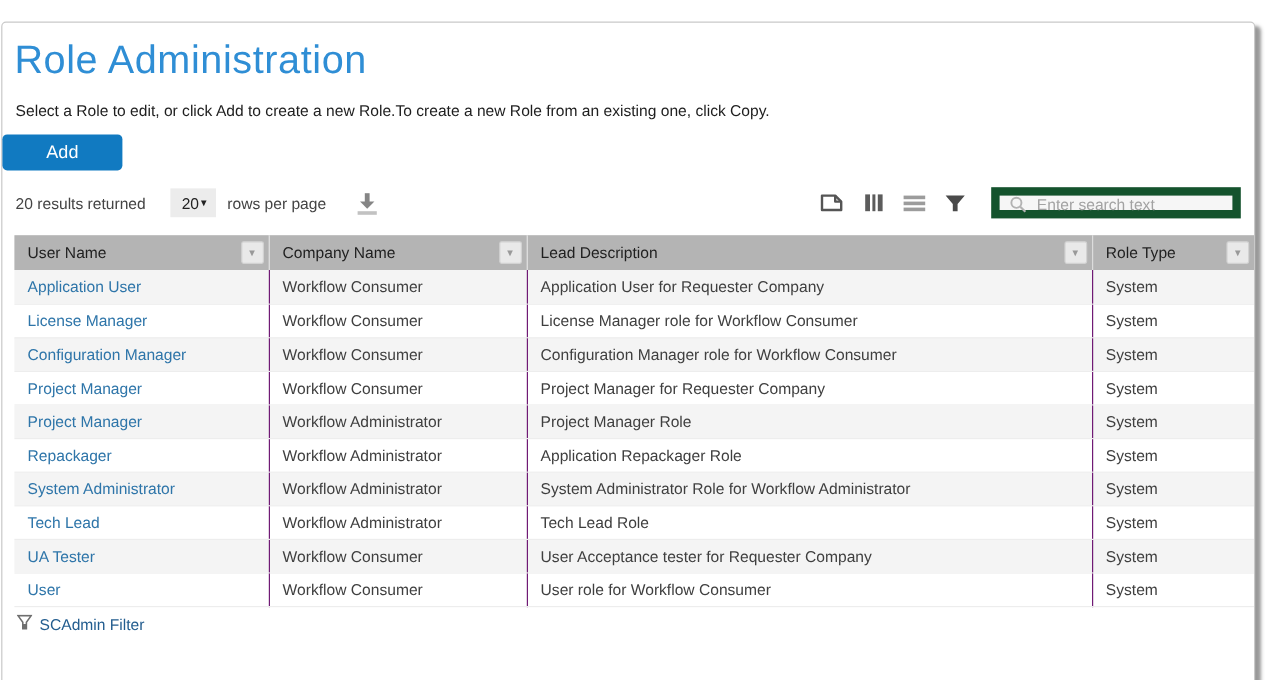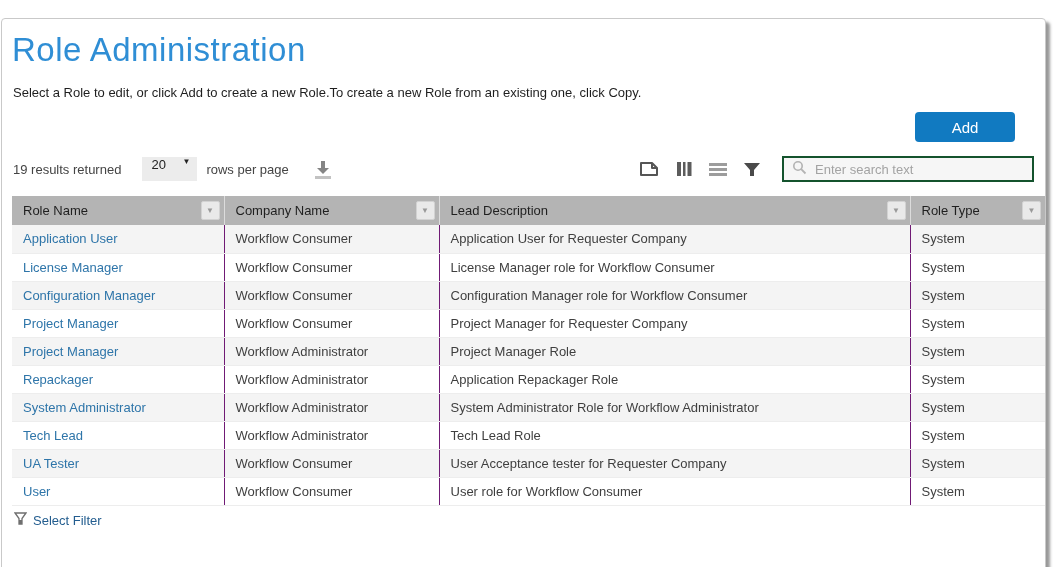--- a/index.html
+++ b/index.html
@@ -23,21 +23,21 @@
   }
 
   .subtitle {
     margin: 16px 0 0 11px;
     font-size: 13px;
     color: #1e1e1e;
   }
 
   .actions-row {
     display: flex;
-    justify-content: flex-end;
+    justify-content: flex-start;
     gap: 4px;
     margin: 12px 30px 0 0;
   }
   .btn {
     width: 100px; height: 30px;
     border: none; border-radius: 4px;
     font-family: "Liberation Sans", sans-serif;
     font-size: 15px; color: #fff;
     cursor: pointer;
   }
@@ -48,38 +48,38 @@
     display: flex;
     justify-content: space-between;
     align-items: center;
     margin: 13px 11px 0 11px;
     height: 28px;
   }
   .toolbar-left, .toolbar-right { display: flex; align-items: center; }
   .toolbar-left { gap: 9px; }
   .results-count { font-size: 13px; color: #444; margin-right: 12px; }
   .rpp-select {
-    display: flex; align-items: flex-start; justify-content: space-between;
-    width: 55px; height: 24px;
+    display: flex; align-items: center; justify-content: space-between;
+    width: 38px; height: 24px;
     background: #ececec;
     padding: 0 7px 0 9px;
     font-size: 13px; color: #222;
     cursor: pointer;
   }
   .rpp-select .caret { font-size: 8px; color: #222; }
   .rpp-label { font-size: 13px; color: #444; }
   .icon-btn { display: inline-flex; align-items: center; justify-content: center; cursor: pointer; background: none; border: none; padding: 0; }
   .dl-icon { margin-left: 14px; }
 
   .toolbar-right { gap: 15px; }
   .search-box {
-    display: flex; align-items: center;
-    width: 252px; height: 26px;
+    display: flex; align-items: flex-start;
+    width: 208px; height: 26px;
     background: #f6f6f6;
-    border: 2px solid #14532d;
+    border: 7px solid #14532d;
     padding: 0 8px;
     margin-left: 6px;
   }
   .search-box input {
     border: none; outline: none; background: transparent;
     font-family: "Liberation Sans", sans-serif;
     font-size: 13px; color: #555;
     width: 100%; margin-left: 8px;
   }
   .search-box input::placeholder { color: #a3a3a3; }
@@ -134,21 +134,21 @@
   <h1 class="page-title">Role Administration</h1>
 
   <p class="subtitle">Select a Role to edit, or click Add to create a new Role.To create a new Role from an existing one, click Copy.</p>
 
   <div class="actions-row">
     <button class="btn btn-add">Add</button>
   </div>
 
   <div class="toolbar">
     <div class="toolbar-left">
-      <span class="results-count">19 results returned</span>
+      <span class="results-count">20 results returned</span>
       <div class="rpp-select">
         <span>20</span>
         <span class="caret">▼</span>
       </div>
       <span class="rpp-label">rows per page</span>
       <button class="icon-btn dl-icon">
         <svg width="22" height="21" viewBox="0 0 22 21">
           <rect x="9" y="2" width="4" height="8" fill="#858585"></rect>
           <polygon points="5,9 17,9 11,15" fill="#858585"></polygon>
           <rect x="3" y="17" width="16" height="3" fill="#c2c2c2"></rect>
@@ -197,21 +197,21 @@
     <colgroup>
       <col style="width:212px">
         <col style="width:215px">
         <col style="width:471px">
         <col style="width:135px">
     </colgroup>
     <thead>
       <tr>
         <th>
           <span class="th-inner">
-              <span>Role Name</span>
+              <span>User Name</span>
               <span class="hdr-dd">▼</span>
             </span>
         </th>
         <th>
           <span class="th-inner">
               <span>Company Name</span>
               <span class="hdr-dd">▼</span>
             </span>
         </th>
         <th>
@@ -292,16 +292,16 @@
       </tbody>
   </table>
 
   <div class="create-filter">
     <span>
       <svg width="13" height="14" viewBox="0 0 13 14">
         <polygon points="1,1 12,1 8,6.5 8,12 5,12 5,6.5" fill="none" stroke="#6f6f6f" stroke-width="1.3"></polygon>
         <polygon points="5,8 8,8 8,12 5,12" fill="#6f6f6f"></polygon>
       </svg>
     </span>
-    <span>Select Filter</span>
+    <span>SCAdmin Filter</span>
   </div>
 
 </div>
 
 </body></html>

